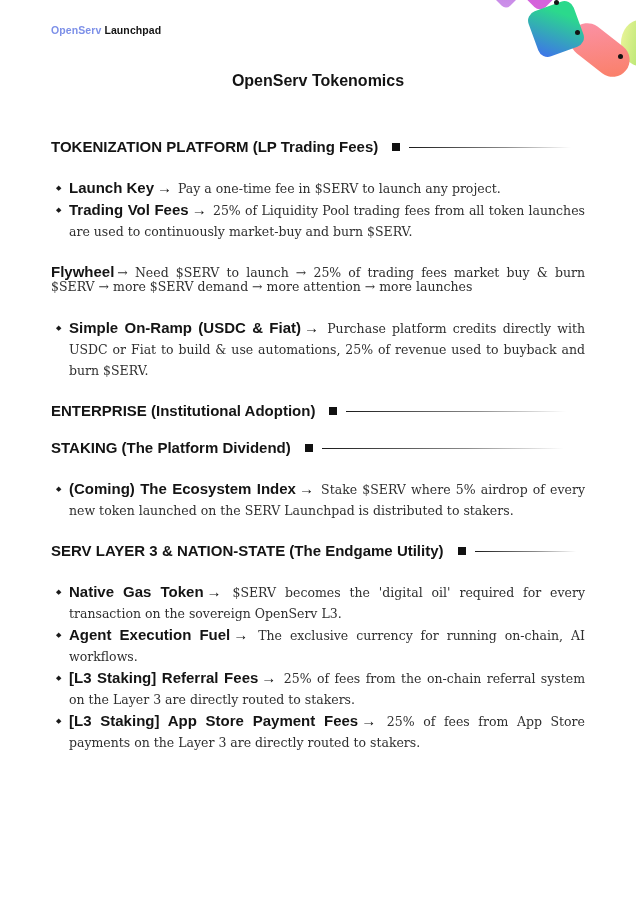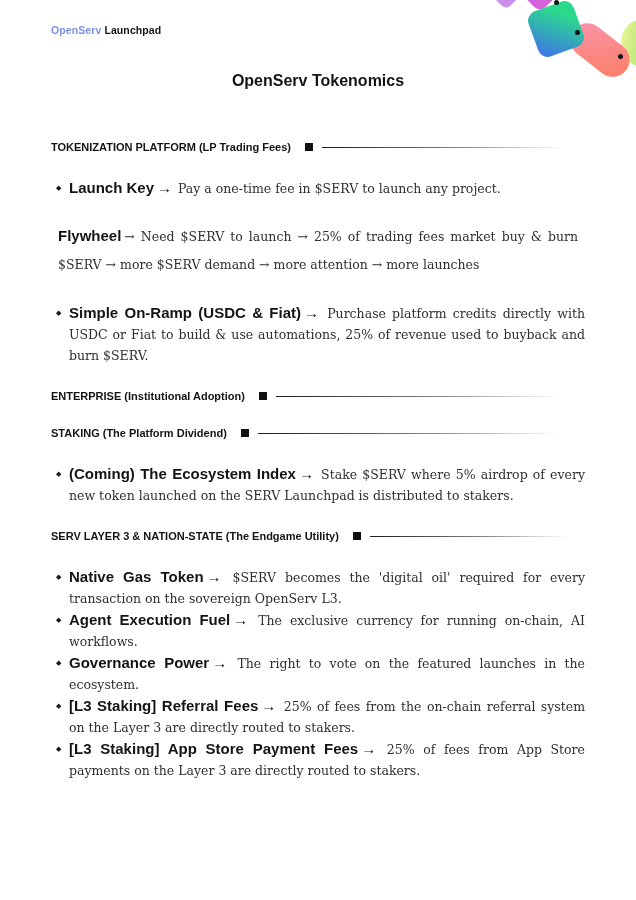--- a/index.html
+++ b/index.html
@@ -78,21 +78,21 @@
   
   .section-header {
     display: flex;
     align-items: center;
     gap: 9px;
     margin: 23px 0;
     line-height: 14px;
   }
   .section-header.first { margin-top: 50px; }
   .section-title {
-    font-size: 11px;
+    font-size: 15px;
     font-weight: 700;
     color: #141414;
     white-space: nowrap;
     flex: none;
   }
   .sh-square { flex: none; width: 8px; height: 8px; background: #111; margin-left: 5px; }
   .sh-line {
     flex: 1 1 auto; height: 1px;
     background: linear-gradient(to right, var(--rule, #1a1a1a) 0%, #8a8a8a 55%, rgba(255,255,255,0) 92%);
   }
@@ -115,25 +115,25 @@
   .b-label, .b-arrow {
     font-family: "Liberation Sans", sans-serif;
     font-weight: 700;
     font-size: 15px;
     color: #141414;
   }
   .b-arrow { margin: 0 2px 0 3px; }
 
   
   .flywheel {
-    margin: 23px 7px;
+    margin: 23px 0;
     text-align: justify;
     font-family: "DejaVu Serif", serif;
     font-size: 12.5px;
-    line-height: 28px;
+    line-height: 14px;
     color: var(--text, #2f2f2f);
   }
   .flywheel .b-label { margin-right: 3px; }
 </style>
 </head>
 <body>
 
 <div class="page">
 
   <div class="logo-shape shape-purple"></div>
@@ -154,20 +154,24 @@
   <div class="section-header first">
     <span class="section-title">TOKENIZATION PLATFORM (LP Trading Fees)</span>
     <span class="sh-square"></span>
     <span class="sh-line"></span>
   </div>
   <div class="bullet-list">
     <div class="bullet">
       <span class="marker">◆</span>
       <div class="bullet-text"><span class="b-label">Launch Key</span><span class="b-arrow">→</span> <span>Pay a one-time fee in $SERV to launch any project.</span></div>
     </div>
+    <div class="bullet">
+      <span class="marker">◆</span>
+      <div class="bullet-text"><span class="b-label">Trading Vol Fees</span><span class="b-arrow">→</span> <span>25% of Liquidity Pool trading fees from all token launches are used to continuously market-buy and burn $SERV.</span></div>
+    </div>
   </div>
 
   <p class="flywheel"><span class="b-label">Flywheel</span><span>→ Need $SERV to launch → 25% of trading fees market buy &amp; burn $SERV → more $SERV demand → more attention → more launches</span></p>
 
   <div class="bullet-list">
     <div class="bullet">
       <span class="marker">◆</span>
       <div class="bullet-text"><span class="b-label">Simple On-Ramp (USDC &amp; Fiat)</span><span class="b-arrow">→</span> <span>Purchase platform credits directly with USDC or Fiat to build &amp; use automations, 25% of revenue used to buyback and burn $SERV.</span></div>
     </div>
   </div>
@@ -199,24 +203,20 @@
     <div class="bullet">
       <span class="marker">◆</span>
       <div class="bullet-text"><span class="b-label">Native Gas Token</span><span class="b-arrow">→</span> <span>$SERV becomes the 'digital oil' required for every transaction on the sovereign OpenServ L3.</span></div>
     </div>
     <div class="bullet">
       <span class="marker">◆</span>
       <div class="bullet-text"><span class="b-label">Agent Execution Fuel</span><span class="b-arrow">→</span> <span>The exclusive currency for running on-chain, AI workflows.</span></div>
     </div>
     <div class="bullet">
       <span class="marker">◆</span>
-      <div class="bullet-text"><span class="b-label">Governance Power</span><span class="b-arrow">→</span> <span>The right to vote on the featured launches in the ecosystem.</span></div>
-    </div>
-    <div class="bullet">
-      <span class="marker">◆</span>
       <div class="bullet-text"><span class="b-label">[L3 Staking] Referral Fees</span><span class="b-arrow">→</span> <span>25% of fees from the on-chain referral system on the Layer 3 are directly routed to stakers.</span></div>
     </div>
     <div class="bullet">
       <span class="marker">◆</span>
       <div class="bullet-text"><span class="b-label">[L3 Staking] App Store Payment Fees</span><span class="b-arrow">→</span> <span>25% of fees from App Store payments on the Layer 3 are directly routed to stakers.</span></div>
     </div>
   </div>
 
 </div>
 

